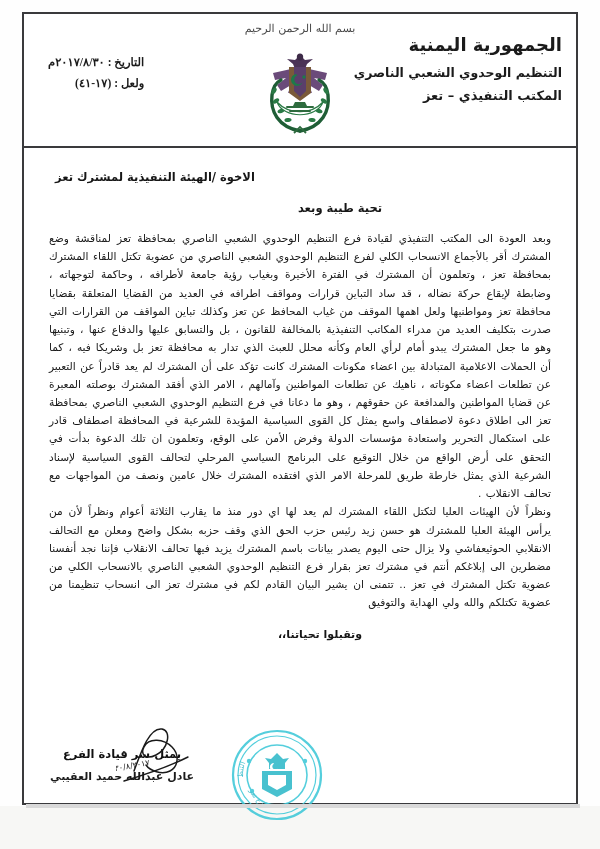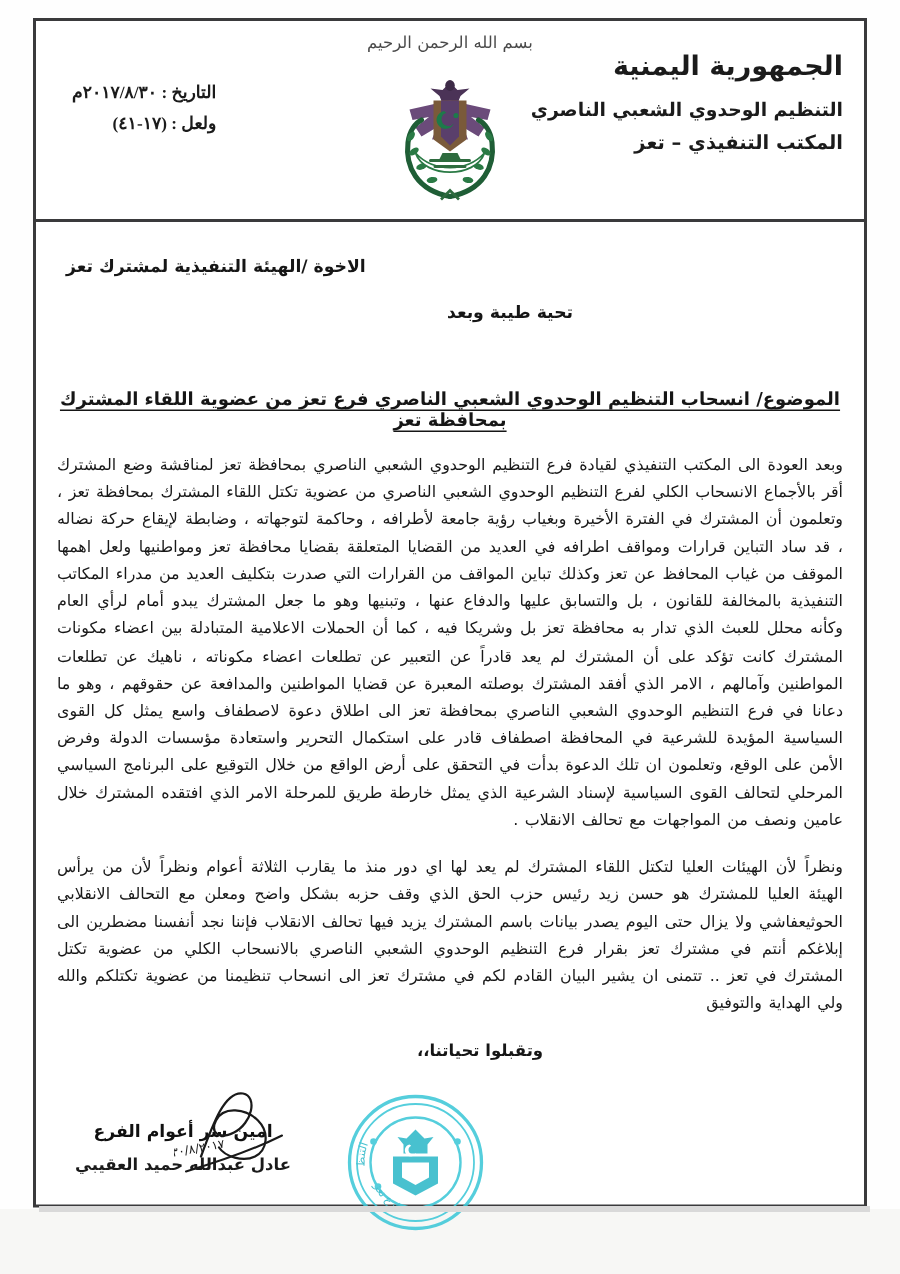--- a/index.html
+++ b/index.html
@@ -109,21 +109,21 @@
   }
   .emblem-svg { display: block; margin: 0 auto; }
 
   
   .body-area {
     position: absolute;
     left: 0;
     top: 134px;
     width: 100%;
     bottom: 0;
-    padding: 0 14px;
+    padding: 0 25px;
     box-sizing: border-box;
     direction: rtl;
     color: #161616;
   }
 
   .salutation {
     text-align: left;
     font-size: 11.5px;
     font-weight: 600;
     margin-top: 22px;
@@ -152,21 +152,21 @@
     font-size: 10.6px;
     line-height: 1.72;
     text-align: justify;
     text-align-last: center;
     margin: 0;
     color: #181818;
     word-spacing: 1px;
   }
   .p1 { margin-top: 22px; }
   .p2 { margin-top: 14px; text-align-last: right; }
-  .p3 { margin-top: 13px; text-align-last: right; }
+  .p3 { margin-top: 0; text-align-last: right; }
 
   .closing {
     text-align: center;
     font-size: 11px;
     font-weight: 600;
     margin-top: 16px;
     margin-right: -40px;
   }
 
   
@@ -271,31 +271,30 @@
           <path d="M33 86 L39 80 L45 86" fill="none" stroke="#2e6b3e" stroke-width="1.8"></path>
         </svg>
       </div>
     </div>
 
     <div class="body-area">
 
       <div class="salutation">الاخوة /الهيئة التنفيذية لمشترك تعز</div>
       <div class="greeting">تحية طيبة وبعد</div>
 
-      <div class="subject">الموضوع/ انسحاب التنظيم الوحدوي الشعبي الناصري فرع تعز من عضوية اللقاء المشترك بمحافظة تعز</div>
 
       <p class="para p2">وبعد العودة الى المكتب التنفيذي لقيادة فرع التنظيم الوحدوي الشعبي الناصري بمحافظة تعز لمناقشة وضع المشترك  أقر بالأجماع الانسحاب الكلي لفرع التنظيم الوحدوي الشعبي الناصري من عضوية تكتل اللقاء المشترك بمحافظة تعز ،  وتعلمون أن المشترك في الفترة الأخيرة وبغياب رؤية جامعة لأطرافه ، وحاكمة لتوجهاته ،  وضابطة لإيقاع حركة نضاله ، قد ساد التباين قرارات ومواقف اطرافه في العديد  من القضايا  المتعلقة  بقضايا محافظة  تعز ومواطنيها ولعل اهمها  الموقف من غياب المحافظ عن تعز وكذلك تباين المواقف من  القرارات التي صدرت بتكليف العديد من مدراء المكاتب التنفيذية  بالمخالفة للقانون ، بل والتسابق عليها  والدفاع عنها  ، وتبنيها وهو ما جعل المشترك يبدو أمام لرأي العام وكأنه محلل للعبث الذي تدار به محافظة تعز بل وشريكا فيه ، كما أن الحملات الاعلامية المتبادلة بين اعضاء مكونات المشترك كانت تؤكد على أن المشترك لم يعد قادراً  عن التعبير عن تطلعات اعضاء مكوناته  ، ناهيك عن تطلعات المواطنين وآمالهم ، الامر الذي أفقد المشترك بوصلته المعبرة عن قضايا المواطنين والمدافعة عن حقوقهم  ، وهو ما دعانا في فرع التنظيم الوحدوي الشعبي الناصري بمحافظة تعز الى اطلاق دعوة لاصطفاف واسع يمثل كل القوى السياسية المؤيدة للشرعية في المحافظة  اصطفاف قادر على استكمال التحرير  واستعادة مؤسسات الدولة وفرض الأمن على الوقع، وتعلمون ان تلك الدعوة  بدأت في التحقق على أرض الواقع من خلال التوقيع على البرنامج السياسي المرحلي لتحالف القوى السياسية لإسناد الشرعية الذي يمثل خارطة طريق للمرحلة الامر الذي افتقده المشترك خلال عامين ونصف من المواجهات مع تحالف الانقلاب .</p>
       <p class="para p3">ونظراً لأن الهيئات العليا لتكتل اللقاء المشترك لم يعد لها اي دور منذ ما يقارب  الثلاثة أعوام ونظراً لأن من يرأس الهيئة العليا للمشترك هو حسن زيد رئيس حزب الحق الذي وقف حزبه بشكل واضح ومعلن مع التحالف الانقلابي  الحوثيعفاشي  ولا يزال حتى اليوم يصدر بيانات باسم المشترك يزيد فيها تحالف الانقلاب فإننا نجد أنفسنا مضطرين الى إبلاغكم  أنتم في مشترك تعز بقرار فرع التنظيم الوحدوي الشعبي الناصري بالانسحاب الكلي من عضوية  تكتل المشترك في تعز ..  تتمنى ان يشير البيان القادم لكم في مشترك تعز الى انسحاب تنظيمنا  من عضوية تكتلكم والله ولي الهداية والتوفيق</p>
 
       <div class="closing">وتقبلوا تحياتنا،،</div>
 
       <div class="sig-area">
 
         <div class="sig-block">
-          <div class="sig-title">امين سر أعوام الفرع</div>
+          <div class="sig-title">يمثل سر قيادة الفرع</div>
           <div class="sig-name">عادل عبدالله حميد العقيبي</div>
         </div>
 
         <svg class="sig-scribble" width="120" height="72" viewBox="0 0 120 72">
           <path d="M18 52 C26 30 34 8 46 10 C56 12 52 30 40 36 C30 41 24 36 28 28
                    C33 18 48 20 56 28 C64 36 62 48 54 52 C46 56 34 52 30 46" fill="none" stroke="#1a1a1a" stroke-width="1.5" stroke-linecap="round"></path>
           <path d="M8 62 C28 56 52 48 72 38" fill="none" stroke="#1a1a1a" stroke-width="1.4" stroke-linecap="round"></path>
           <text x="34" y="46" font-size="8" fill="#1a1a1a" font-family="'DejaVu Sans', sans-serif" transform="rotate(-10 34 46)">٣٠/٨/٢٠١٧</text>
         </svg>
 

